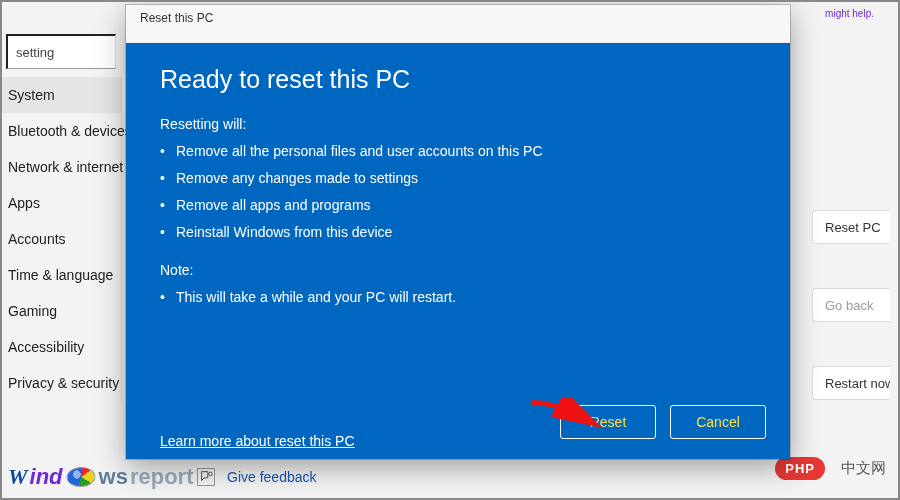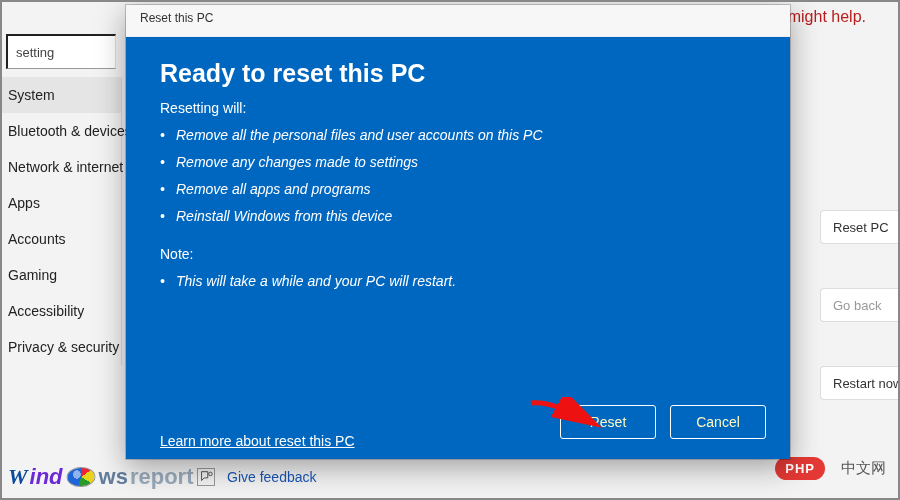--- a/index.html
+++ b/index.html
@@ -1,38 +1,38 @@
 <!DOCTYPE html>
 <html><head>
 <meta charset="utf-8">
 <style>
   * { box-sizing: border-box; margin: 0; padding: 0; }
   html, body { width: 900px; height: 500px; overflow: hidden; font-family: "Segoe UI", Arial, sans-serif; }
   body { background: #f3f3f3; position: relative; border: 2px solid #888; }
 
   
   .bg-hint {
-    position: absolute; right: 32px; top: 6px; font-size: 16px; color: #b91c1c;
+    position: absolute; right: 24px; top: 6px; font-size: 10px; color: #6d28d9;
   }
   .bg-search {
     position: absolute; left: 4px; top: 32px; width: 110px; height: 30px;
     background: #fff; border-bottom: 1px solid #999; border-right: 1px solid #ddd;
     font-size: 13px; padding: 16px 8px; color: #444;
   }
   .bg-sidebar {
     position: absolute; left: 0; top: 75px; width: 120px;
   }
   .bg-item {
     padding: 10px 6px; font-size: 14px; color: #222;
     border-right: 1px solid #ddd; white-space: nowrap;
   }
   .bg-item.selected { background: #e5e5e5; }
 
   .bg-button {
-    position: absolute; right: 0; width: 78px; height: 34px;
+    position: absolute; right: 8px; width: 78px; height: 34px;
     background: #fff; border: 1px solid #ddd; border-right: none;
     border-radius: 4px 0 0 4px; font-size: 13px; color: #333;
     padding: 0 0 0 12px; display: flex; align-items: center; overflow: hidden;
   }
   .bg-button .lbl { white-space: nowrap; }
   .bg-btn-1 { top: 208px; }
   .bg-btn-2 { top: 286px; color: #999; }
   .bg-btn-3 { top: 364px; }
 
   .feedback-row {
@@ -62,65 +62,66 @@
   }
   .wm-php .cn { font-size:15px; color:#555; }
 
   
   .dialog {
     position: absolute; left: 124px; top: 3px; width: 664px; height: 454px;
     background: #fff; box-shadow: 0 8px 28px rgba(0,0,0,.35), 0 0 0 1px rgba(0,0,0,.2);
     display: flex; flex-direction: column;
   }
   .dlg-title {
-    height: 32px; padding: 6px 14px; font-size: 12px; color: #333; background: #f7f7f7;
+    height: 38px; padding: 6px 14px; font-size: 12px; color: #333; background: #f7f7f7;
     border-bottom: 1px solid #eee;
   }
   .dlg-body {
     flex: 1; background: #0067c0; color: #ffffff; padding: 22px 34px 18px 34px; position: relative;
     display: flex; flex-direction: column;
   }
-  .dlg-heading { font-size: 25px; font-weight: 700; margin-bottom: 12px; }
+  .dlg-heading { font-size: 25px; font-weight: 400; margin-bottom: 22px; }
   .dlg-subhead { font-size: 14px; margin-bottom: 6px; }
-  .dlg-list { list-style: none; margin: 0 0 16px 0; font-style: italic; }
+  .dlg-list { list-style: none; margin: 0 0 16px 0; }
   .dlg-list li {
     position: relative; padding: 4px 0 4px 16px; font-size: 14px; line-height: 1.35;
   }
   .dlg-list li::before {
     content:"•"; position:absolute; left:0; top:4px; font-size:14px;
   }
   .dlg-link {
     position:absolute; left:34px; bottom:10px; color:#fff; text-decoration:underline;
     font-size:14px; cursor:pointer;
   }
   .dlg-actions {
     position:absolute; right:24px; bottom:20px; display:flex; gap:14px;
   }
   .dlg-btn {
-    min-width:96px; height:34px; background:transparent; color:#fef9c3;
+    min-width:96px; height:34px; background:transparent; color:#fde047;
     border:1.5px solid #fff; border-radius:3px; font-size:14px; cursor:pointer;
   }
 
   
   .arrow {
     position:absolute; left:525px; top:395px; width:76px; height:34px; pointer-events:none;
   }
   .arrow svg { width:100%; height:100%; }
 </style>
 </head>
 <body>
 
 <div class="bg-hint">might help.</div>
 <input class="bg-search" value="setting" style="">
 <div class="bg-sidebar">
     <div class="bg-item selected">System</div>
     <div class="bg-item">Bluetooth &amp; devices</div>
     <div class="bg-item">Network &amp; internet</div>
     <div class="bg-item">Apps</div>
     <div class="bg-item">Accounts</div>
+    <div class="bg-item">Time &amp; language</div>
     <div class="bg-item">Gaming</div>
     <div class="bg-item">Accessibility</div>
     <div class="bg-item">Privacy &amp; security</div>
   </div>
 
 <div class="bg-button bg-btn-1">
     <span class="lbl">Reset PC</span>
   </div>
 <div class="bg-button bg-btn-2">
     <span class="lbl">Go back</span>

